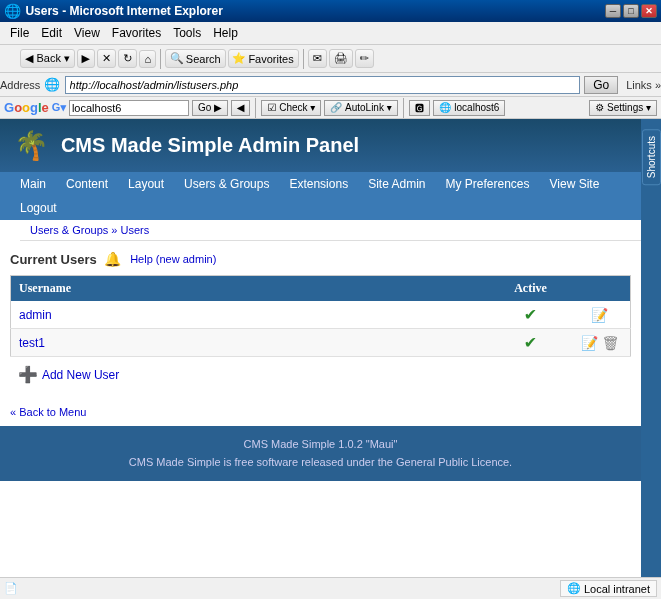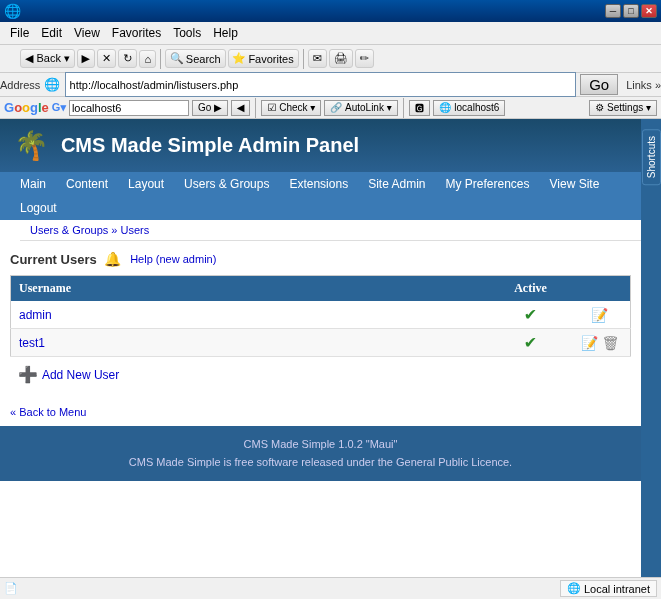--- a/index.html
+++ b/index.html
@@ -70,31 +70,32 @@
       border-bottom: 1px solid #ccc;
       display: flex;
       align-items: center;
       padding: 2px 0;
       gap: 4px;
       height: 24px;
     }
     .address-label { font-size: 11px; color: #333; }
     .address-input {
       flex: 1;
-      height: 25px;
+      height: 18px;
       border: 1px solid #7090b0;
       padding: 0 4px;
       font-size: 11px;
+      font-style: italic;
     }
     .go-btn {
       padding: 1px 8px;
       background: linear-gradient(to bottom, #f0f0f0, #d0d0d0);
       border: 1px solid #999;
       cursor: pointer;
-      font-size: 15px;
+      font-size: 12px;
     }
     .links-label { font-size: 11px; color: #333; margin-left: 4px; }
 
     
     .google-bar {
       background: #f0f0f0;
       border-bottom: 1px solid #ccc;
       display: flex;
       align-items: center;
       padding: 1px 4px;
@@ -301,20 +302,21 @@
     ::-webkit-scrollbar { width: 16px; }
     ::-webkit-scrollbar-track { background: #f0f0f0; border: 1px solid #ccc; }
     ::-webkit-scrollbar-thumb { background: linear-gradient(to right, #c0c0c0, #a0a0a0); border: 1px solid #999; }
   </style>
 </head>
 <body>
 
 <div class="window-titlebar">
   <div class="window-titlebar-left">
     <span class="window-titlebar-icon">🌐</span>
+    <span>Users - Microsoft Internet Explorer</span>
   </div>
   <div class="window-controls">
     <div class="window-btn">─</div>
     <div class="window-btn">□</div>
     <div class="window-btn close-btn">✕</div>
   </div>
 </div>
 
 <div class="menu-bar">
   <span class="menu-item">File</span>

